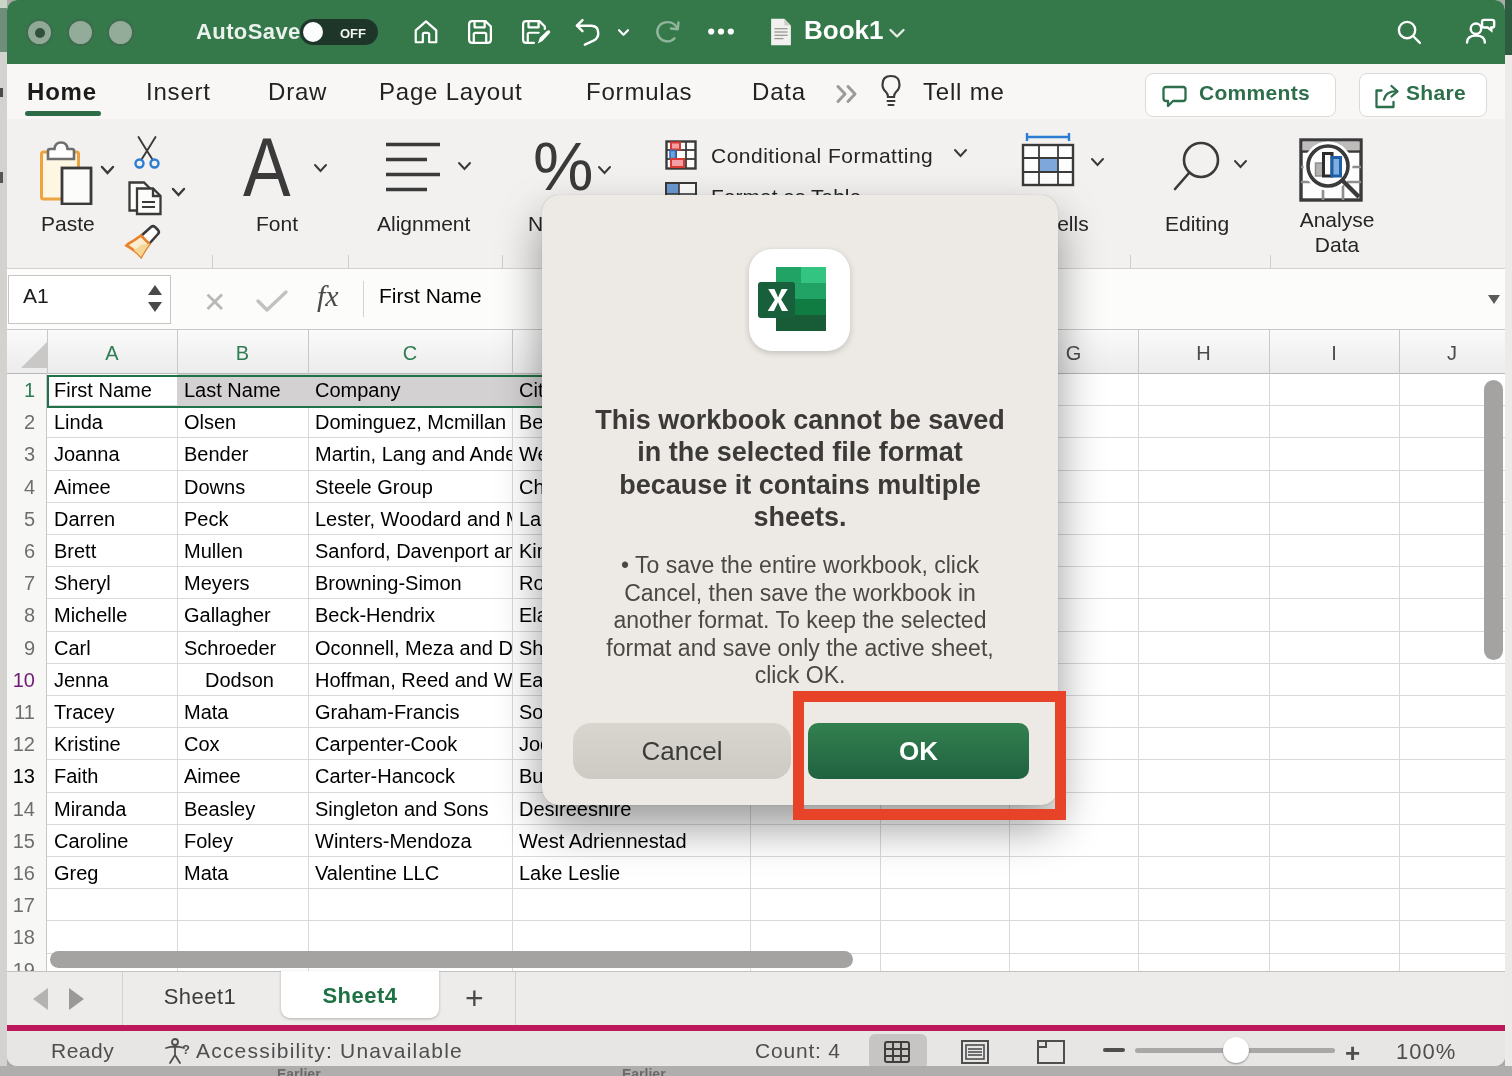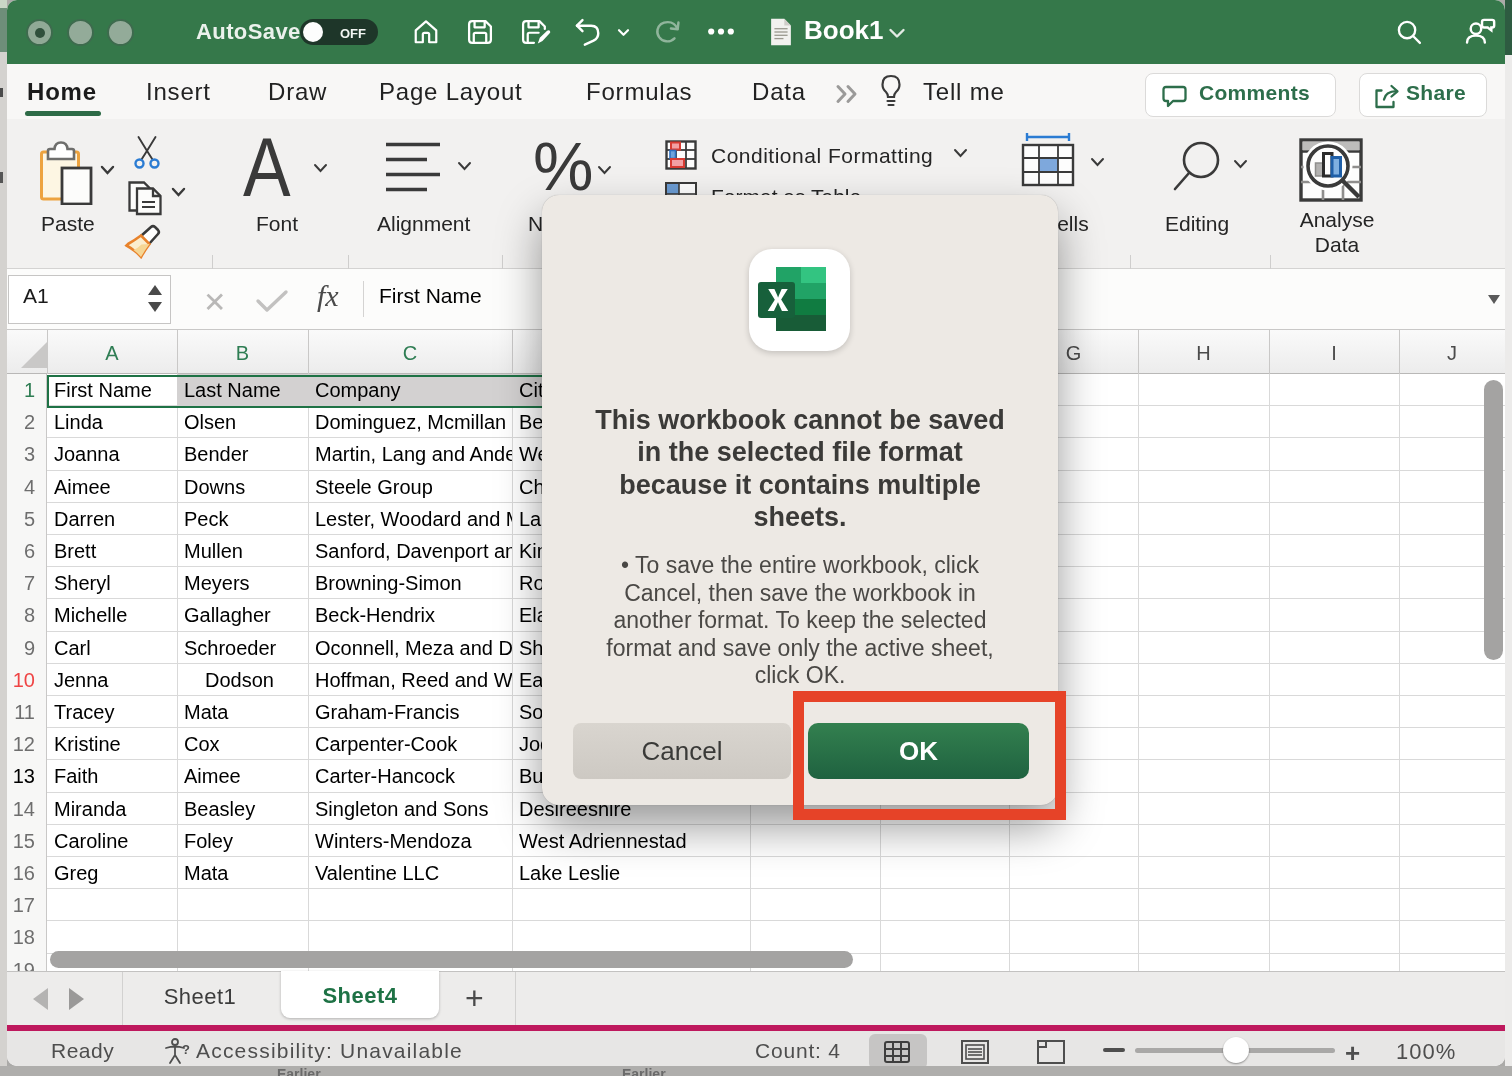--- a/index.html
+++ b/index.html
@@ -334,21 +334,21 @@
       <div id="rownums">
           <div class="rownum" style="top:44.0px;color:#2E7D53;">1</div>
           <div class="rownum" style="top:76.2px;color:#6E6E6E;">2</div>
           <div class="rownum" style="top:108.4px;color:#6E6E6E;">3</div>
           <div class="rownum" style="top:140.6px;color:#6E6E6E;">4</div>
           <div class="rownum" style="top:172.8px;color:#6E6E6E;">5</div>
           <div class="rownum" style="top:205.0px;color:#6E6E6E;">6</div>
           <div class="rownum" style="top:237.2px;color:#6E6E6E;">7</div>
           <div class="rownum" style="top:269.4px;color:#6E6E6E;">8</div>
           <div class="rownum" style="top:301.6px;color:#6E6E6E;">9</div>
-          <div class="rownum" style="top:333.8px;color:#ef4444;">10</div>
+          <div class="rownum" style="top:333.8px;color:#701a75;">10</div>
           <div class="rownum" style="top:366.0px;color:#6E6E6E;">11</div>
           <div class="rownum" style="top:398.2px;color:#6E6E6E;">12</div>
           <div class="rownum" style="top:430.4px;color:#000000;">13</div>
           <div class="rownum" style="top:462.6px;color:#6E6E6E;">14</div>
           <div class="rownum" style="top:494.8px;color:#6E6E6E;">15</div>
           <div class="rownum" style="top:527.0px;color:#6E6E6E;">16</div>
           <div class="rownum" style="top:559.2px;color:#6E6E6E;">17</div>
           <div class="rownum" style="top:591.4px;color:#6E6E6E;">18</div>
           <div class="rownum" style="top:623.6px;color:#6E6E6E;">19</div>
         </div>
@@ -487,20 +487,20 @@
       <rect x="45" y="34" width="25" height="16" fill="#107C41"></rect>
       <rect x="2" y="17" width="37" height="36" rx="3" fill="#17603B"></rect>
       <path d="M12.2 24 h6.2 l2.6 5.8 q0.5 1.2 1 2.6 h0.15 q0.55-1.4 1-2.6 l2.5-5.8 h6.1 l-6.6 10.6 7.1 11.4 h-6.3 l-2.9-6.2 q-0.5-1.1-1-2.5 h-0.15 q-0.5 1.4-1 2.5 l-3 6.2 h-6.2 l7.1-11.2 z" fill="#FFFFFF"></path>
     </svg>
     <div style="left:0;top:209px;width:516px;text-align:center;font-size:27px;line-height:32.4px;font-weight:700;color:#3B3A38;">
       This workbook cannot be saved<br>in the selected file format<br>because it contains multiple<br>sheets.
     </div>
     <div style="left:0;top:357px;width:516px;text-align:center;font-size:23px;line-height:27.5px;font-weight:400;color:#4A4845;">
       • To save the entire workbook, click<br>Cancel, then save the workbook in<br>another format. To keep the selected<br>format and save only the active sheet,<br>click OK.
     </div>
-    <div style="left:31px;top:528px;width:218px;height:56px;border-radius:8px;background:linear-gradient(#D9D5CF,#CDC9C3);
+    <div style="left:31px;top:528px;width:218px;height:56px;border-radius:18px;background:linear-gradient(#D9D5CF,#CDC9C3);
          text-align:center;line-height:56px;font-size:26px;color:#3A3A38;">Cancel</div>
     <div style="left:266px;top:528px;width:221px;height:56px;border-radius:10px;background:linear-gradient(#33804F,#1F6240);
          text-align:center;line-height:56px;font-size:26px;font-weight:700;color:#FFFFFF;">OK</div>
   </div>
 
   <div style="left:793px;top:691px;width:273px;height:129px;border:11px solid #E64328;"></div>
 </div>
 
 </body></html>

